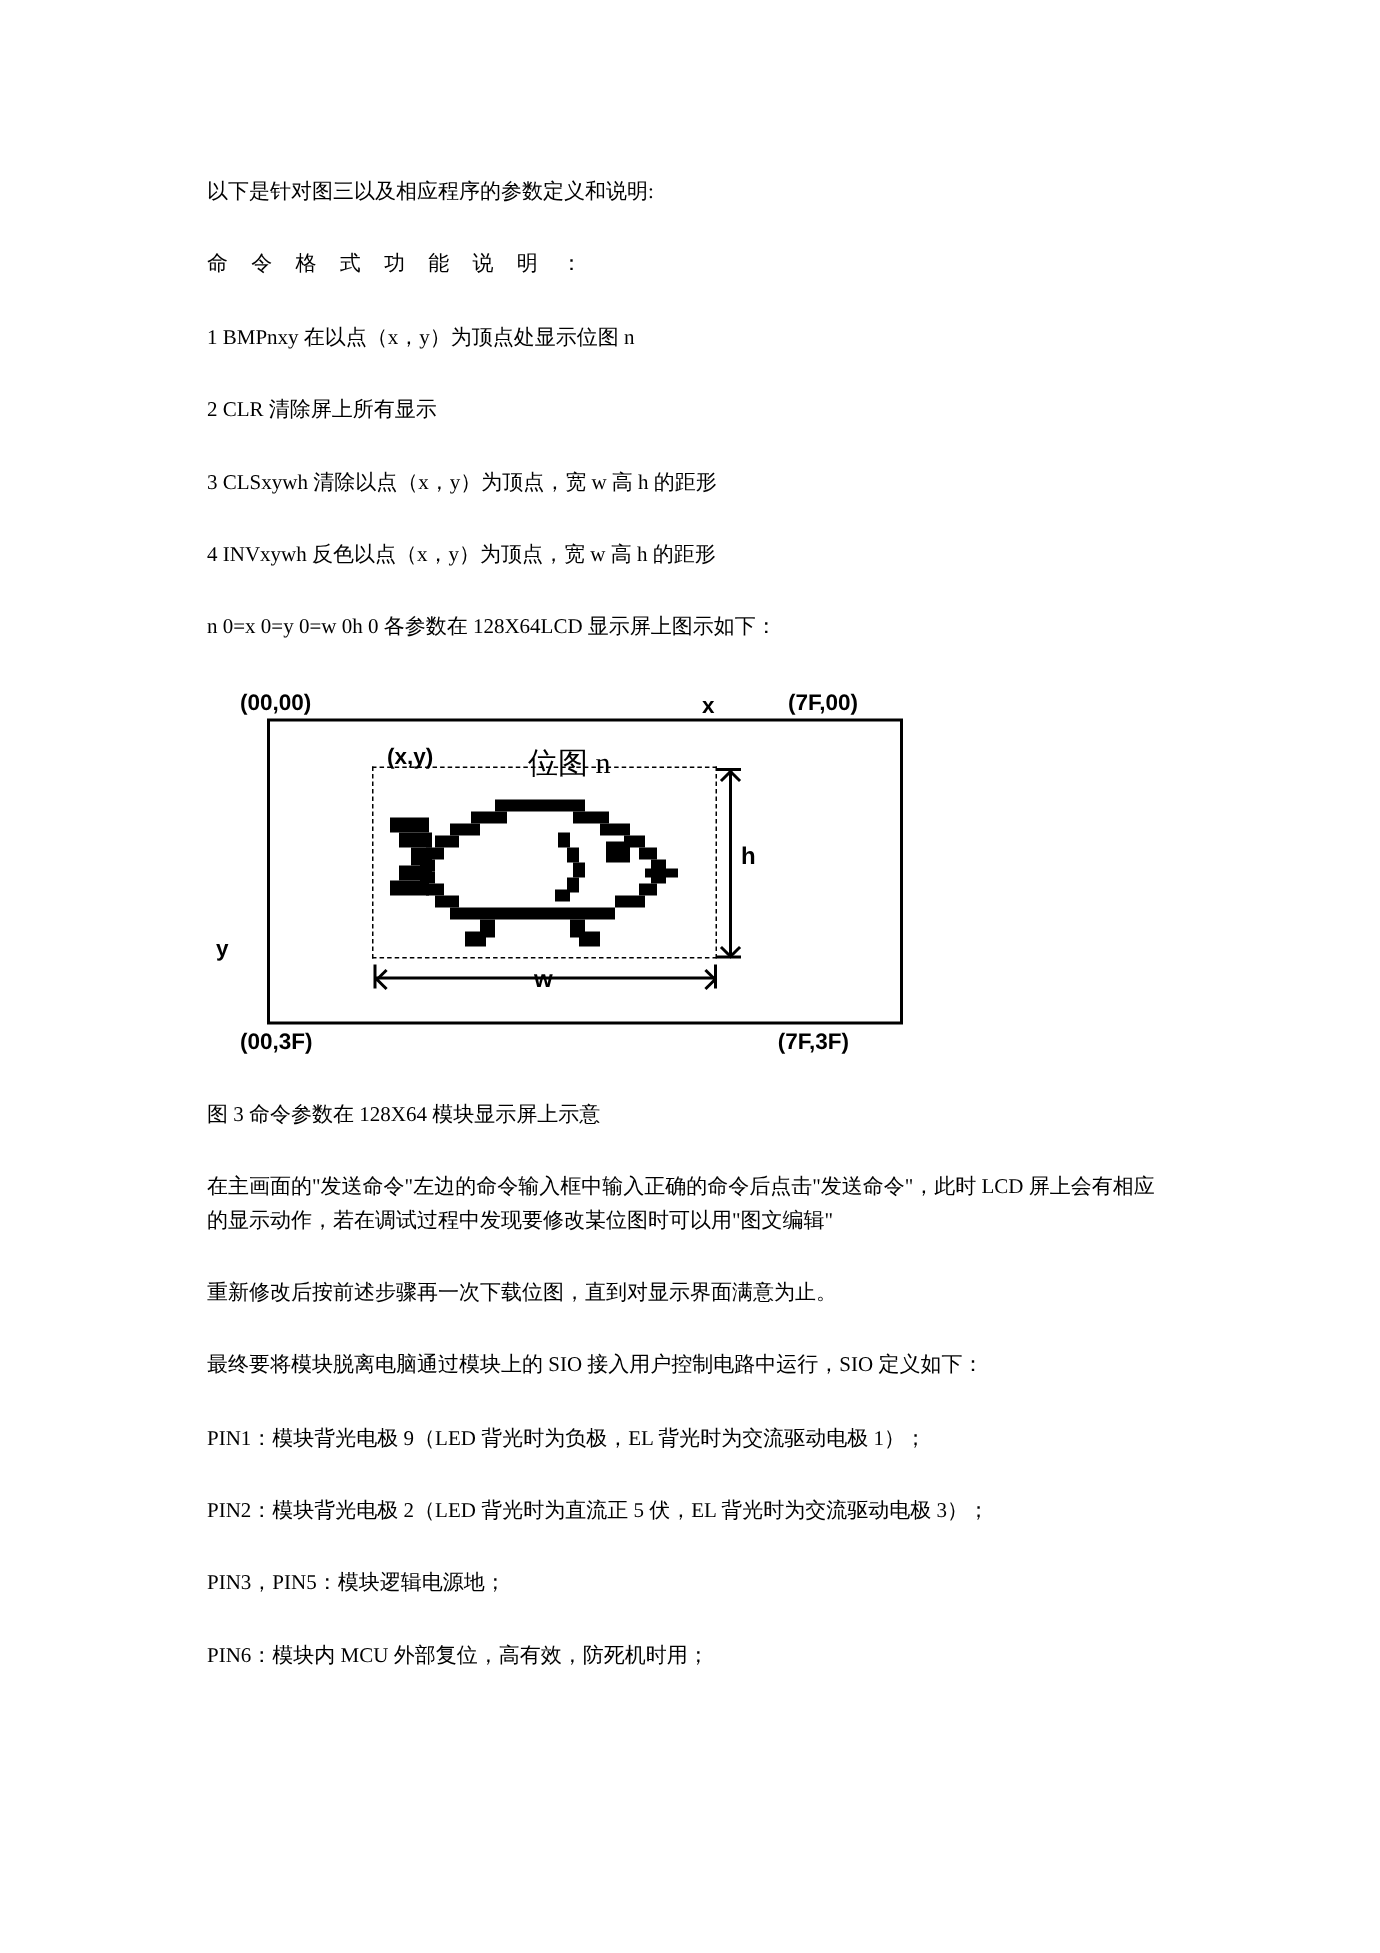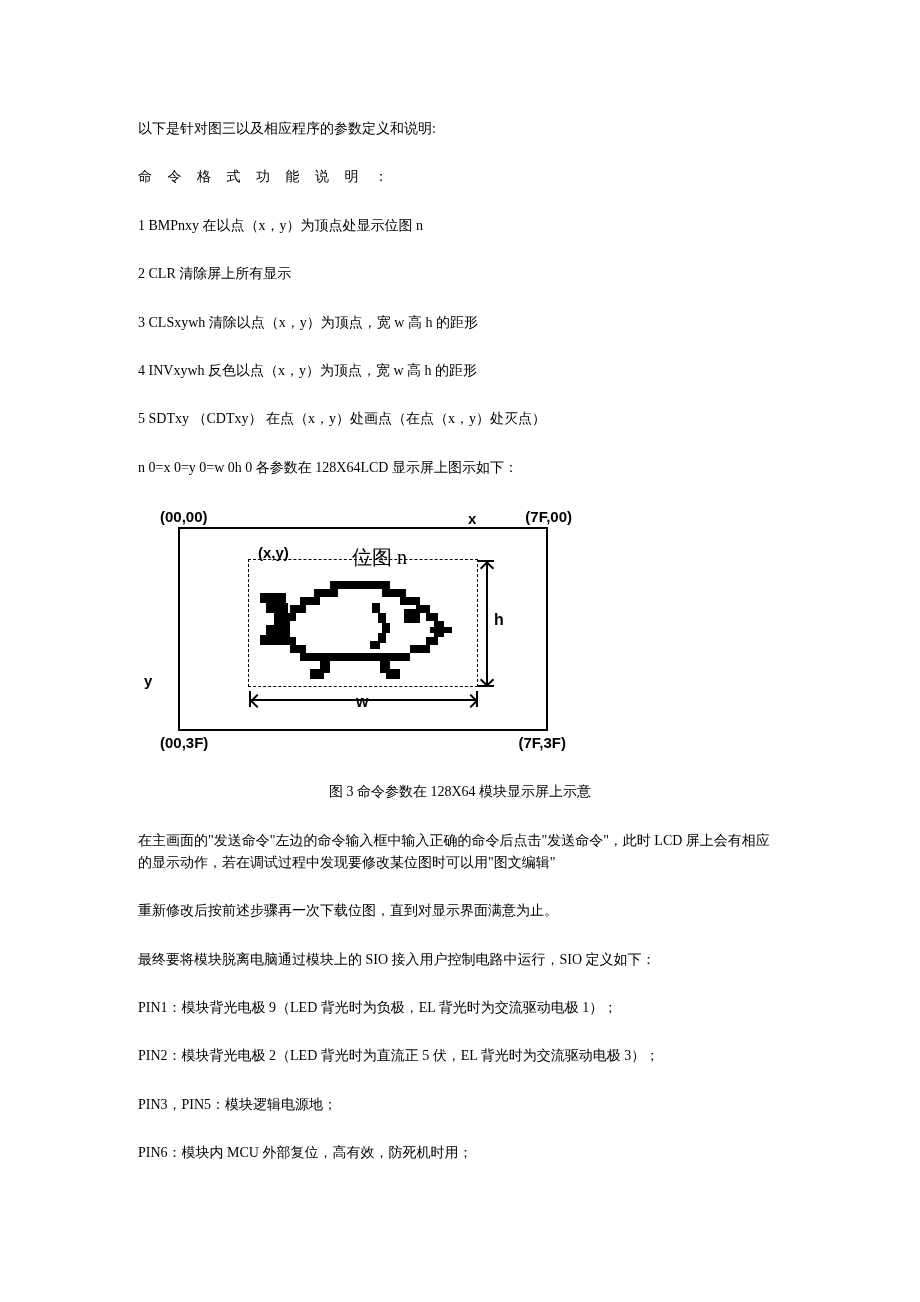--- a/index.html
+++ b/index.html
@@ -45,21 +45,21 @@
   .tr { right: 2px; top: 0; }
   .bl { left: 22px; bottom: 0; }
   .br { right: 8px; bottom: 0; }
   .tx { left: 330px; top: 2px; font-weight: bold; }
   .ly { left: 6px; top: 164px; font-weight: bold; }
 
   .outer-box {
     position: absolute;
     left: 40px;
     top: 22px;
-    width: 370px;
+    width: 424px;
     height: 204px;
     border: 2px solid #000;
     box-sizing: border-box;
   }
   .inner-dashed {
     position: absolute;
     left: 68px;
     top: 30px;
     width: 230px;
     height: 128px;
@@ -111,38 +111,37 @@
     background: #000;
   }
   .dim-h { height: 2px; }
   .dim-v { width: 2px; }
   .tick {
     position: absolute;
     background: #000;
   }
 
   .caption {
-    text-align: center;
+    text-align: left;
     margin: 26px 0 26px 0;
   }
 </style>
 </head>
 <body>
 
 <div class="page">
 
   <p class="para">以下是针对图三以及相应程序的参数定义和说明:</p>
 
   <p class="spaced-heading">命 令 格 式 功 能 说 明 ：</p>
 
   <p class="para">1 BMPnxy 在以点（x，y）为顶点处显示位图 n</p>
   <p class="para">2 CLR 清除屏上所有显示</p>
   <p class="para">3 CLSxywh 清除以点（x，y）为顶点，宽 w 高 h 的距形</p>
   <p class="para">4 INVxywh 反色以点（x，y）为顶点，宽 w 高 h 的距形</p>
-  <p class="para">5 SDTxy （CDTxy） 在点（x，y）处画点（在点（x，y）处灭点）</p>
 
   <p class="para">n 0=x 0=y 0=w 0h 0 各参数在 128X64LCD 显示屏上图示如下：</p>
 
   <div class="figure-wrap">
     <div class="lcd-figure">
 
       <span class="coord-label tl">(00,00)</span>
       <span class="coord-label tx">x</span>
       <span class="coord-label tr">(7F,00)</span>
       <span class="coord-label ly">y</span>

